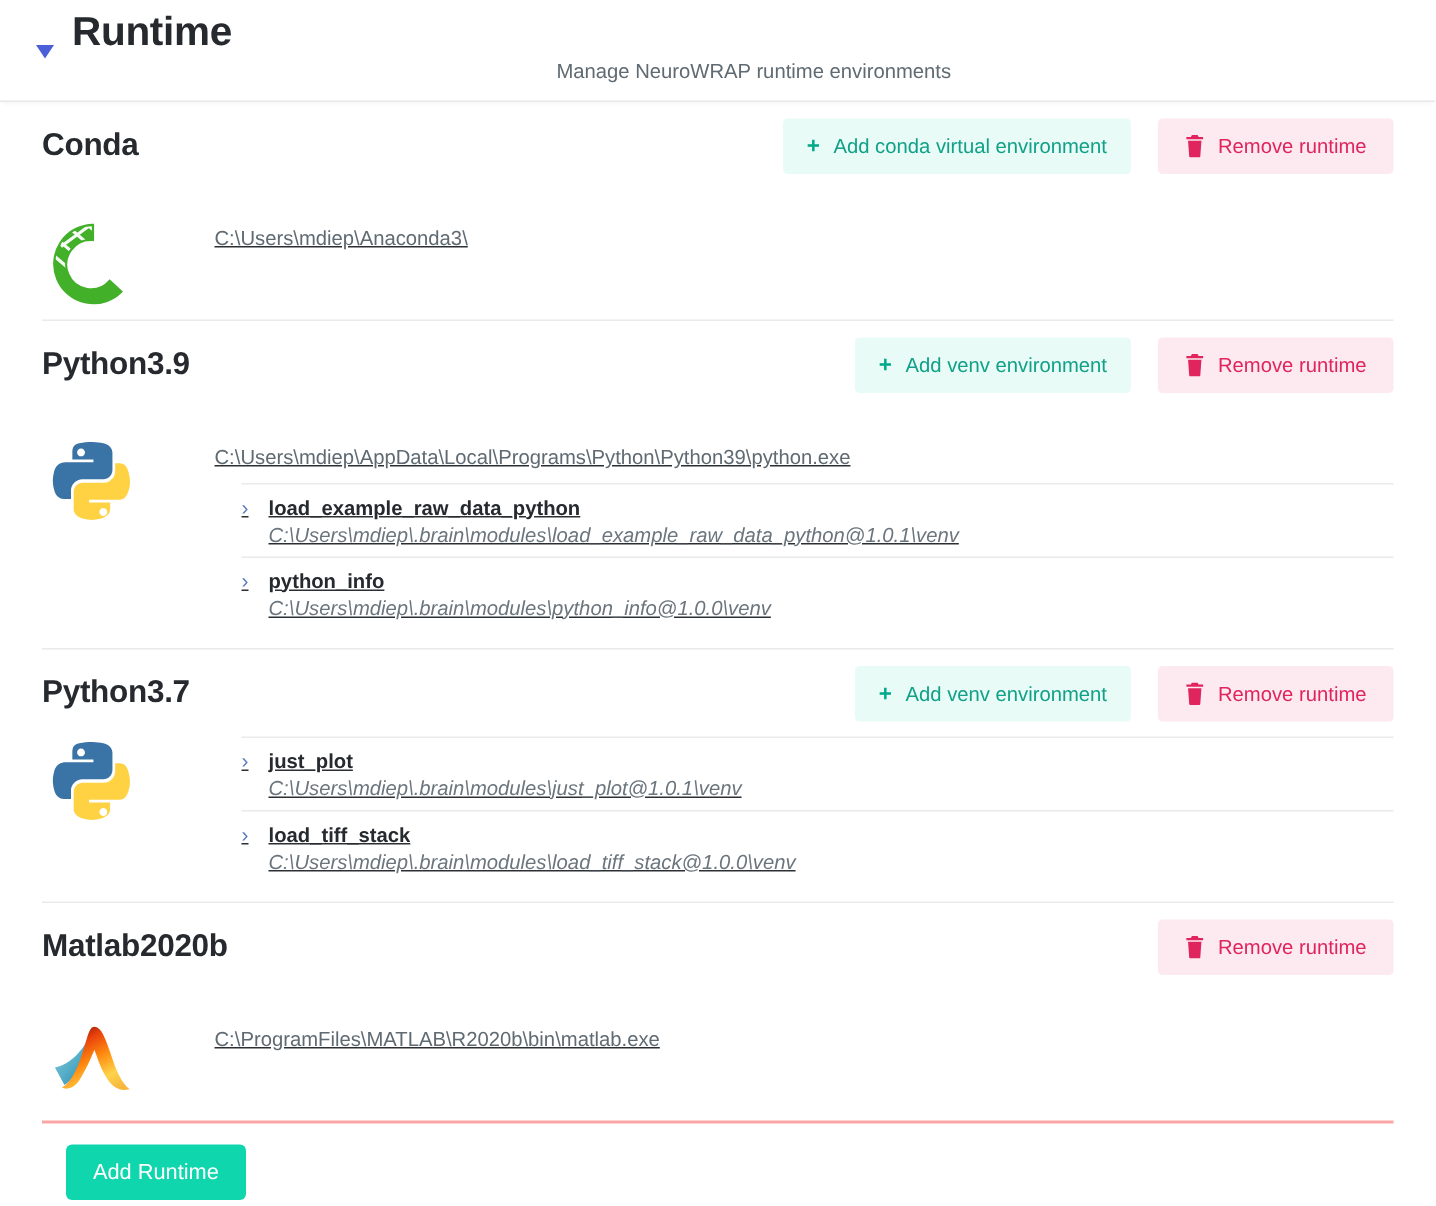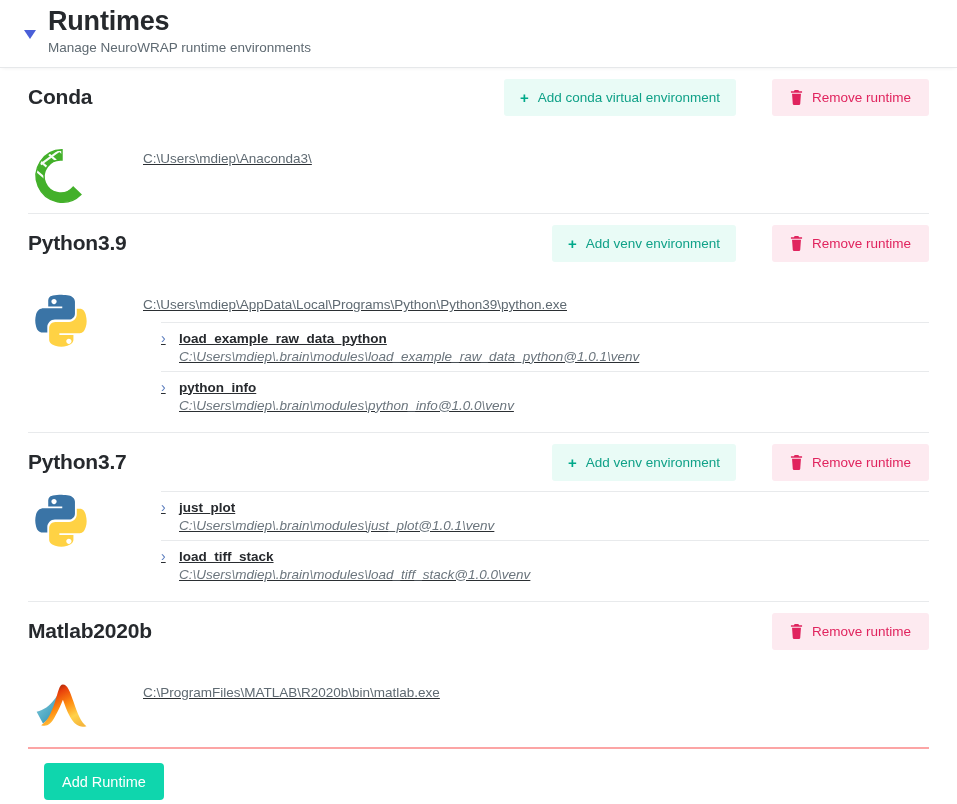--- a/index.html
+++ b/index.html
@@ -47,20 +47,21 @@
     font-weight: bold;
     color: #26292d;
     letter-spacing: -0.2px;
     line-height: 1.15;
   }
   .page-subtitle {
     font-size: 13.5px;
     color: #5f6a72;
     margin-top: 3px;
     line-height: 1.2;
+    text-align: center;
   }
 
   
   .runtime-list { padding: 0; }
 
   .runtime-block {
     position: relative;
     padding: 0 28px;
   }
   .runtime-block .block-inner {
@@ -111,21 +112,21 @@
     margin-right: 9px;
   }
   .btn-add-env {
     background: #e9fbf6;
     color: #10a188;
   }
   .btn-add-env .bicon { font-size: 15px; font-weight: bold; color: #00a98a; }
   .btn-remove {
     background: #fdeaf0;
     color: #e0245e;
-    margin-left: 36px;
+    margin-left: 18px;
     min-width: 157px;
   }
   .btn-remove .bicon { color: #e0245e; }
 
   
   .runtime-body {
     position: relative;
     min-height: 56px;
     padding-left: 115px;
   }
@@ -205,21 +206,21 @@
   svg { display: block; }
 </style>
 </head>
 <body>
 
 <div class="page-header">
   <button class="collapse-toggle">
     <span class="tri"></span>
   </button>
   <div class="header-text">
-    <div class="page-title">Runtimes</div>
+    <div class="page-title">Runtime</div>
     <div class="page-subtitle">Manage NeuroWRAP runtime environments</div>
   </div>
 </div>
 
 <div class="runtime-list" id="runtime-list">
     <div class="runtime-block">
     <div class="block-inner">
       <div class="runtime-head">
         <div class="runtime-name">Conda</div>
         <div class="head-actions">

